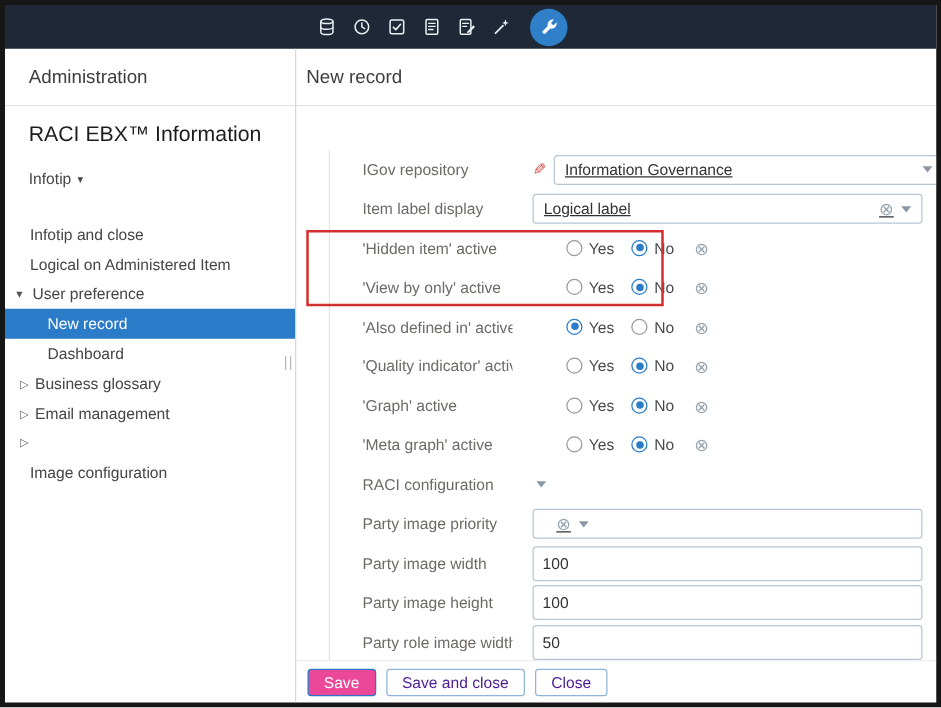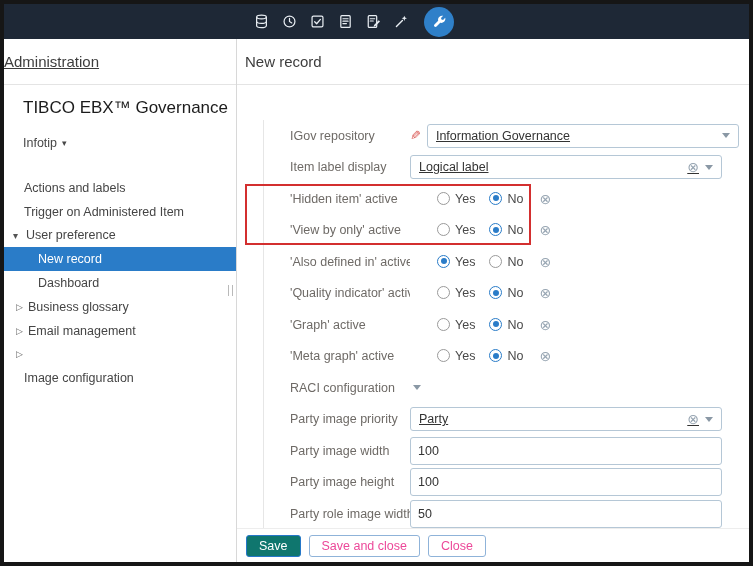--- a/index.html
+++ b/index.html
@@ -9,63 +9,63 @@
 
   
   .topbar { flex:0 0 35px; background:#1e2836; position:relative; }
   .topbar-icons { position:absolute; left:250px; top:0; height:35px; display:flex; align-items:center; gap:13px; }
   .tb-icon { display:flex; align-items:center; justify-content:center; cursor:pointer; }
   .active-circle { width:30px; height:30px; border-radius:50%; background:#2f80c9; display:flex; align-items:center; justify-content:center; margin-left:2px; cursor:pointer; }
 
   
   .body { flex:1; display:flex; min-height:0; }
   .sidebar { flex:0 0 233px; width:233px; border-right:1px solid #d8d8d8; display:flex; flex-direction:column; position:relative; }
-  .side-header { flex:0 0 46px; display:flex; align-items:center; font-size:15px; color:#3d3d3d; border-bottom:1px solid #e4e4e4;text-decoration:underline; }
+  .side-header { flex:0 0 46px; display:flex; align-items:center; padding-left:19px; font-size:15px; color:#3d3d3d; border-bottom:1px solid #e4e4e4; }
   .side-title { margin:13px 0 0 19px; font-size:17px; color:#1c1c1c; }
   .actions { margin:18px 0 0 19px; font-size:12.5px; color:#474747; display:flex; align-items:center; gap:5px; cursor:pointer; width:max-content; }
   .actions .caret-exp { font-size:9px; color:#474747; }
   .nav { margin-top:26px; }
   .nav-item { height:23.8px; display:flex; align-items:center; font-size:12.5px; color:#454545; cursor:pointer; }
   .nav-item.lvl0 { padding-left:20px; }
   .nav-item.lvl1 { padding-left:34px; }
   .nav-item.expanded { padding-left:9px; }
   .nav-item.collapsed { padding-left:12px; }
   .caret-exp { font-size:10px; color:#555; width:13px; display:inline-block; }
   .caret-col { font-size:9px; color:#666; width:12px; display:inline-block; }
   .nav-item.selected { background:#2a7cc8; color:#fff; }
   .resize-handle { position:absolute; right:3px; top:246px; width:5px; height:11px; border-left:1.5px solid #b9b9b9; border-right:1.5px solid #b9b9b9; cursor:col-resize; }
 
   .main { flex:1; display:flex; flex-direction:column; min-width:0; }
   .main-header { flex:0 0 46px; display:flex; align-items:center; padding-left:8px; font-size:15px; color:#3d3d3d; border-bottom:1px solid #e4e4e4; }
 
   .form-wrap { flex:1; position:relative; overflow:hidden; padding:35px 0 0 26px; }
   .form-rows { border-left:1px solid #e6e6e6; }
-  .form-row { height:31.5px; display:flex; align-items:center; }
+  .form-row { height:31.5px; display:flex; align-items:center;gap:16px; }
   .form-label { flex:0 0 146px; width:146px; padding-left:26px; font-size:12.5px; color:#6e6a66; white-space:nowrap; overflow:hidden; }
   .control { display:flex; align-items:center; }
   .select-box { width:312px; height:24px; border:1px solid #b5c7d6; border-radius:3px; background:#fff; display:flex; align-items:center; padding:0 8px; font-size:12.5px; color:#333; cursor:pointer;text-decoration:underline; }
   .select-box .val { flex:1; white-space:nowrap; overflow:hidden; }
   .clear { color:#97a5b2; font-size:14px; line-height:1; margin:0 6px 0 10px; cursor:pointer; }
   .caret-down { width:0; height:0; border-left:4.5px solid transparent; border-right:4.5px solid transparent; border-top:5.5px solid #8a98a5; display:inline-block; cursor:pointer; }
   .mandatory { color:#d9534f; font-size:13px; margin-right:6px; transform:scaleX(-1); display:inline-block; }
   .radio-group { display:flex; align-items:center; padding-left:27px; }
   .radio-opt { display:flex; align-items:flex-start; gap:5px; margin-right:14px; font-size:12.5px; color:#4a4a4a; cursor:pointer; }
   .radio-circle { width:13px; height:13px; border:1px solid #9a9a9a; border-radius:50%; background:#fff; display:inline-block; position:relative; }
   .radio-circle.on { border-color:#2a7cc8; }
   .radio-circle.on::after { content:""; position:absolute; left:2.5px; top:2.5px; width:6px; height:6px; border-radius:50%; background:#2a7cc8; }
   .radio-group .clear { margin-left:2px; }
   .group-ctl { padding-left:3px; }
   .text-input { width:312px; height:28px; border:1px solid #b5c7d6; border-radius:3px; padding:0 7px; font-size:12.5px; color:#333; font-family:"Liberation Sans",sans-serif; outline:none; }
 
   .highlight-rect { position:absolute; left:8px; top:99px; width:286px; height:61px; border:2px solid #d32f2f; pointer-events:none; }
 
   .footer { flex:0 0 34px; border-top:1px solid #ededed; display:flex; align-items:center; gap:8px; padding-left:9px; }
   .btn { height:22px; border-radius:3px; font-size:12.5px; padding:0 12px; cursor:pointer; font-family:"Liberation Sans",sans-serif; }
-  .btn-primary { background:#0f766e; border:1px solid #2577c9; color:#fff; }
-  .btn-secondary { background:#fff; border:1px solid #8fb3d9; color:#ec4899; }
+  .btn-primary { background:#ec4899; border:1px solid #2577c9; color:#fff; }
+  .btn-secondary { background:#fff; border:1px solid #8fb3d9; color:#4c1d95; }
 </style>
 </head>
 <body>
 
 <div class="window">
 
   <div class="topbar">
     <div class="topbar-icons">
       <span class="tb-icon">
         <svg viewBox="0 0 16 16" width="15" height="15">
@@ -112,31 +112,31 @@
             </svg>
         </span>
       </span>
     </div>
   </div>
 
   <div class="body">
 
     <aside class="sidebar">
       <div class="side-header">Administration</div>
-      <div class="side-title">TIBCO EBX™ Governance</div>
+      <div class="side-title">RACI EBX™ Information</div>
       <div class="actions">
         <span>Infotip</span>
         <span class="caret-exp">▾</span>
       </div>
       <nav class="nav">
           <div class="nav-item lvl0">
-            <span>Actions and labels</span>
+            <span>Infotip and close</span>
           </div>
           <div class="nav-item lvl0">
-            <span>Trigger on Administered Item</span>
+            <span>Logical on Administered Item</span>
           </div>
           <div class="nav-item lvl0 expanded">
             <span class="caret-exp">▾</span>
             <span>User preference</span>
           </div>
           <div class="nav-item lvl1 selected">
             <span>New record</span>
           </div>
           <div class="nav-item lvl1">
             <span>Dashboard</span>
@@ -283,21 +283,20 @@
             <div class="form-row">
               <div class="form-label">RACI configuration</div>
               <div class="control group-ctl">
                 <span class="caret-down"></span>
               </div>
             </div>
             <div class="form-row">
               <div class="form-label">Party image priority</div>
               <div class="control">
                 <div class="select-box">
-                  <span class="val">Party</span>
                   <span class="clear">⊗</span>
                   <span class="caret-down"></span>
                 </div>
               </div>
             </div>
             <div class="form-row">
               <div class="form-label">Party image width</div>
               <div class="control">
                 <input type="text" class="text-input" value="100" style="">
               </div>

